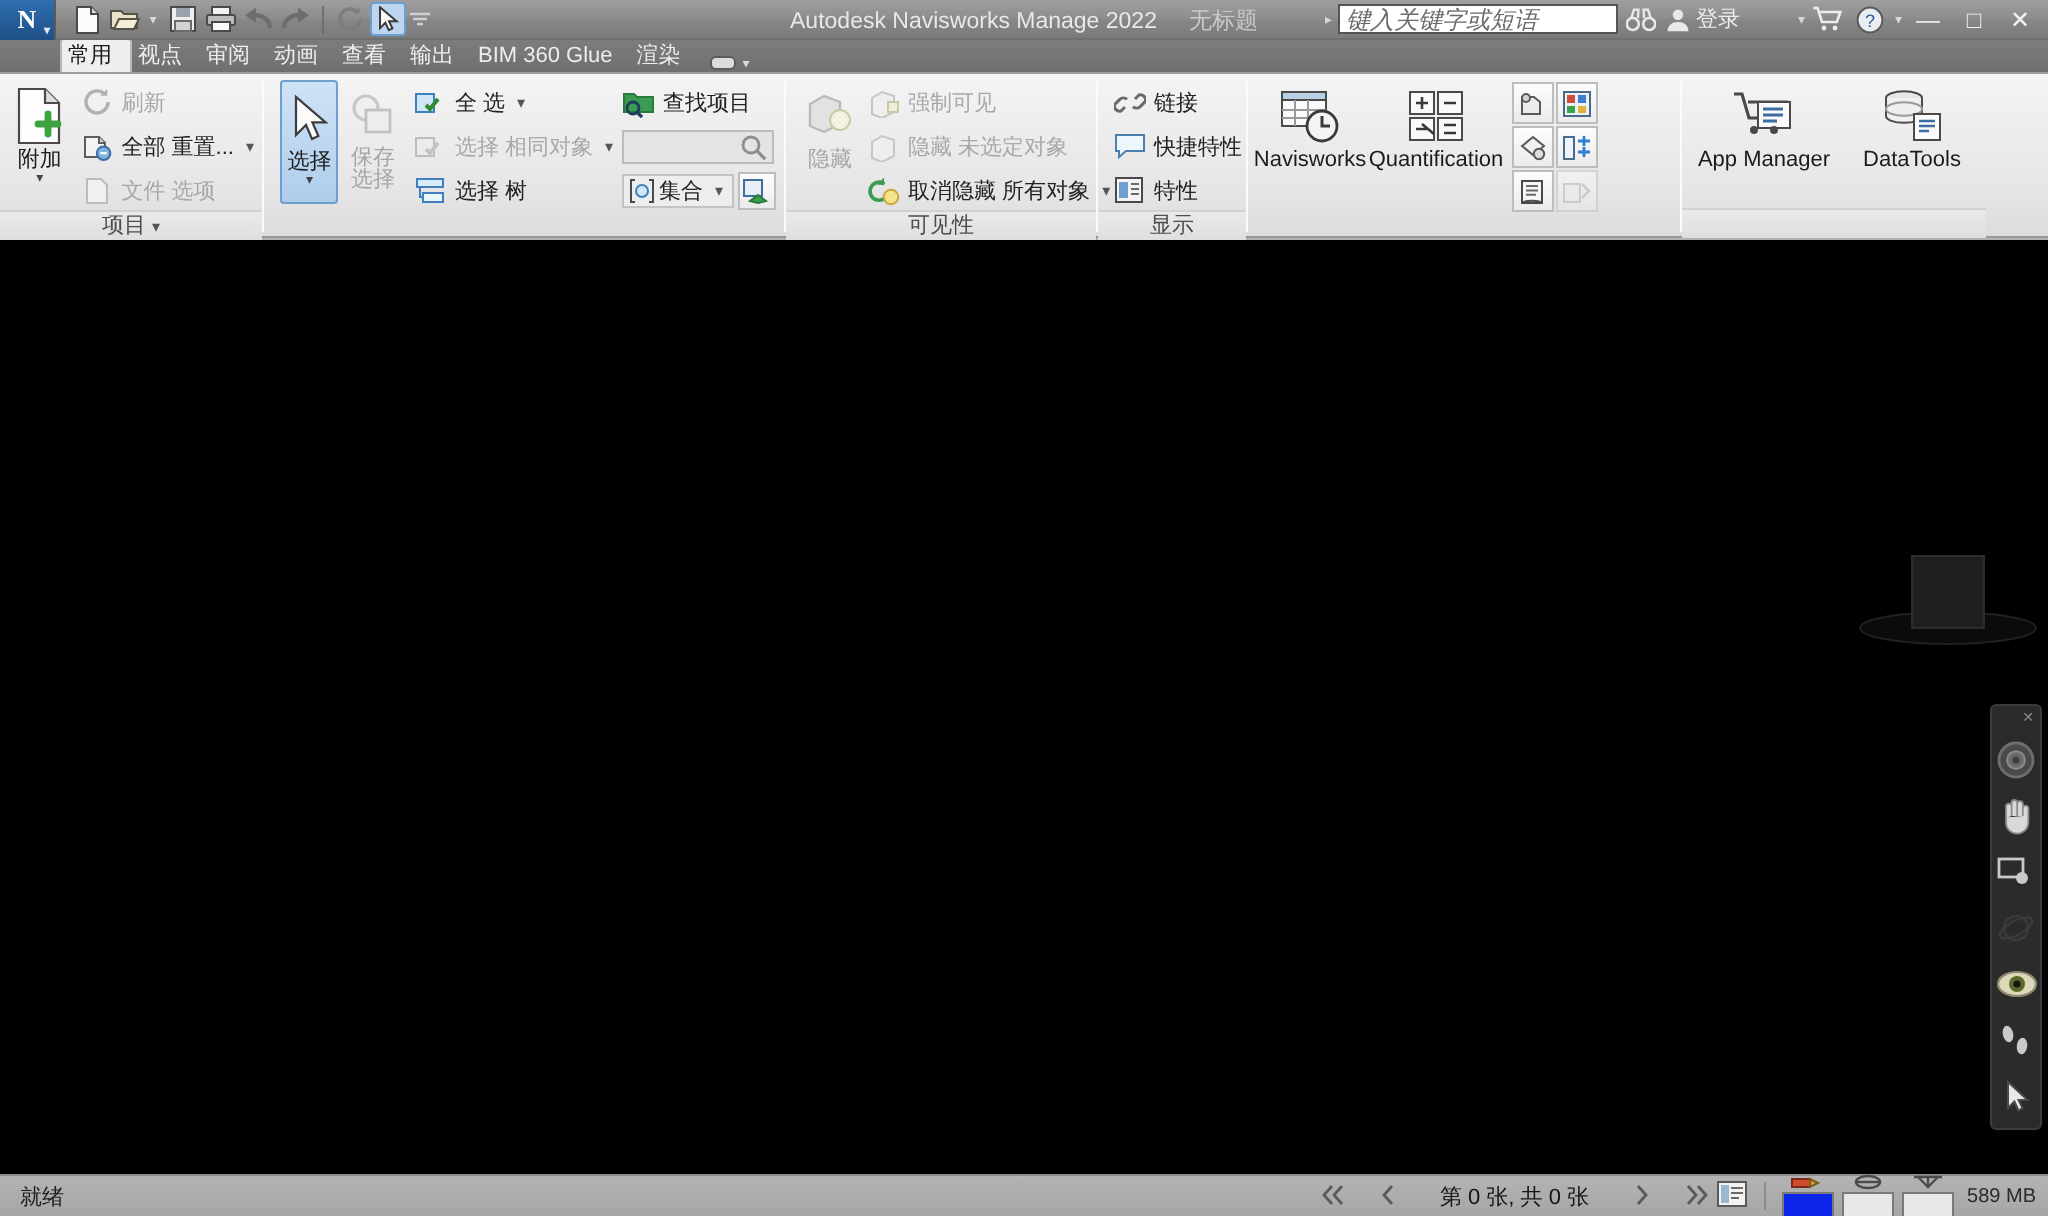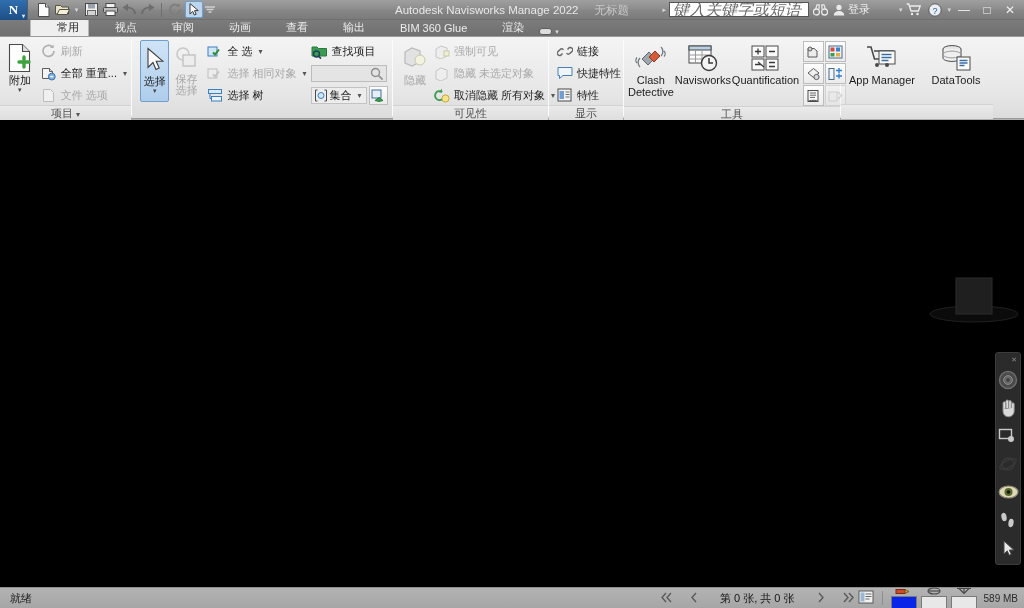--- a/index.html
+++ b/index.html
@@ -33,35 +33,35 @@
   .qat .qi.sel{ background:#bcd6ef; border:1px solid #6d9fd0; }
   .qsep{ width:1px; height:14px; background:#6e6e6e; margin:0 3px; }
   .title-text{
     position:absolute; left:0; right:0; text-align:center; top:3px;
     font-size:11.5px; color:#e8e8e8; pointer-events:none; white-space:nowrap;
   }
   .title-text .doc{ color:#c9c9c9; margin-left:16px; }
   .tb-right{ margin-left:auto; display:flex; align-items:center; gap:3px; padding-right:4px;}
   .searchbox{
     width:140px; height:15px; background:#fff; border:1px solid #555;
-    font-size:16px; color:#6b6b6b; font-style:italic; padding:0 3px; line-height:14px;
+    font-size:12px; color:#6b6b6b; font-style:italic; padding:0 3px; line-height:14px;
     overflow:hidden; white-space:nowrap;font-family:Liberation Serif, serif;
   }
   .tb-ic{ width:18px;height:17px;display:flex;align-items:center;justify-content:center;color:#efefef;}
   .signin{ color:#ededed; font-size:11px; display:flex; align-items:center; gap:3px;}
   .wbtn{ width:20px;height:18px;display:flex;align-items:center;justify-content:center;color:#f0f0f0;font-size:12px;}
   .smallcaret{ font-size:7px; color:#d8d8d8; }
 
   
   .tabstrip{
     height:17px; background:linear-gradient(#7c7c7c,#6f6f6f);
     display:flex; align-items:flex-end; padding-left:30px; border-bottom:1px solid #9b9b9b;
   }
   .tab{
-    padding:1px 9px 2px 26px; font-size:11px; color:#ededed; height:16px;
+    padding:1px 9px 2px 3px; font-size:11px; color:#ededed; height:16px;
     display:flex; align-items:center; white-space:nowrap;
   }
   .tab.active{
     background:#efefef; color:#1a1a1a; border:1px solid #b9b9b9; border-bottom:none;
     border-top-left-radius:2px; border-top-right-radius:2px; height:17px;
   }
   .tab-extra{ margin-left:6px; display:flex; align-items:center; gap:3px; color:#e8e8e8;}
 
   
   .ribbon{
@@ -502,33 +502,20 @@
         </div>
       </div>
       <div class="panel-title">
         <span>显示</span>
       </div>
     </div>
     <div class="panel-sep"></div>
 
     <div class="panel" style="width:216px">
       <div class="panel-body" style="padding-left:4px; gap:2px">
-        <div class="bigbtn" style="width:50px">
-          <div class="ic">
-            <svg width="34" height="30" viewBox="0 0 34 30">
-                <path d="M8 16l7-7 6 6-7 7z" fill="#9fa6ad" stroke="#5e6870"></path>
-                <path d="M15 14l6-6 5 5-6 6z" fill="#d65a3a" stroke="#8c3a22"></path>
-                <path d="M3 20c-1.5-1.5-1.5-4 0-5.5M30 8c1.5 1.5 1.5 4 0 5.5M6 24c-2.5-2.5-2.5-6.5 0-9M27 4c2.5 2.5 2.5 6.5 0 9" stroke="#707880" stroke-width="1.3" fill="none"></path>
-              </svg>
-          </div>
-          <div class="cap" style="line-height:12px">
-            <span>Clash</span><br>
-            <span>Detective</span>
-          </div>
-        </div>
         <div class="bigbtn" style="width:54px">
           <div class="ic">
             <svg width="34" height="30" viewBox="0 0 34 30">
                 <rect x="3" y="3" width="22" height="17" fill="#fbfbfb" stroke="#4a4a4a"></rect>
                 <rect x="3" y="3" width="22" height="4" fill="#b8cfe4" stroke="#4a4a4a"></rect>
                 <path d="M9.5 7v13M16 7v13M3 12h22M3 16h22" stroke="#9a9a9a"></path>
                 <circle cx="23" cy="20" r="7.5" fill="#f4f4f4" stroke="#3a3a3a" stroke-width="1.4"></circle>
                 <path d="M23 15v5h4" stroke="#3a3a3a" stroke-width="1.5" fill="none"></path>
               </svg>
           </div>
@@ -581,23 +568,20 @@
                 <path d="M2 12.5c1-1.5 9-1.5 10 0" stroke="#4a4a4a" fill="none"></path>
               </svg>
           </div>
           <div class="sqbtn dis">
             <svg width="15" height="14" viewBox="0 0 15 14">
                 <rect x="1" y="3" width="8" height="9" fill="#f0f0f0" stroke="#b0b0b0"></rect>
                 <path d="M10 3l3.5 3.5L10 10" stroke="#b0b0b0" stroke-width="1.4" fill="none"></path>
               </svg>
           </div>
         </div>
-      </div>
-      <div class="panel-title">
-        <span>工具</span>
       </div>
     </div>
     <div class="panel-sep"></div>
 
     <div class="panel" style="width:152px">
       <div class="panel-body" style="padding-left:6px; gap:10px">
         <div class="bigbtn" style="width:70px">
           <div class="ic">
             <svg width="34" height="30" viewBox="0 0 34 30">
                 <path d="M2 4h4l3.5 12h16l2.5-8H9" stroke="#4a4a4a" stroke-width="1.6" fill="none"></path>

